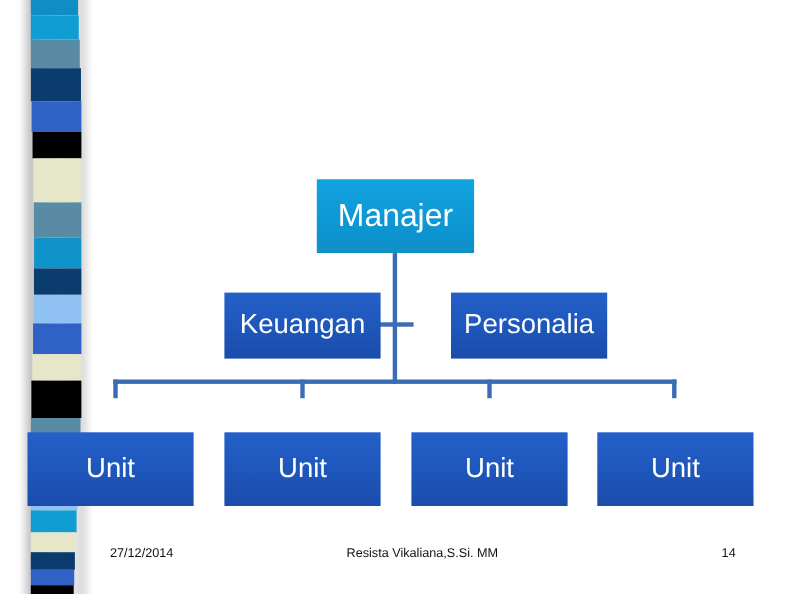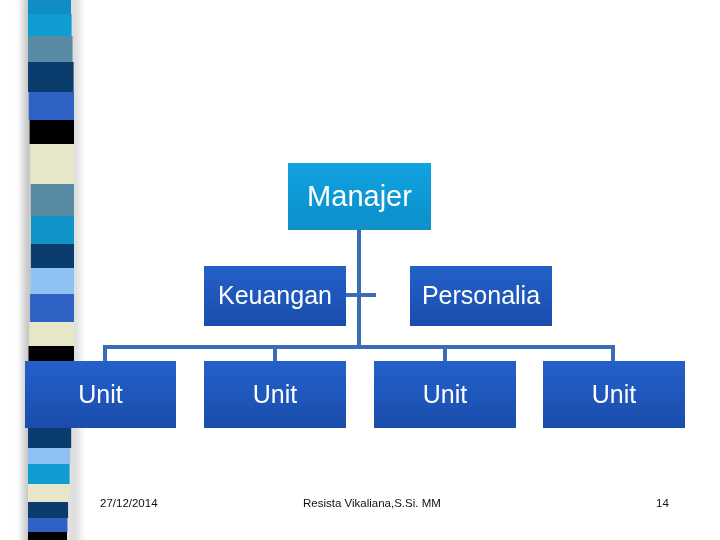--- a/index.html
+++ b/index.html
@@ -67,31 +67,32 @@
     background: linear-gradient(180deg, #12a3e0 0%, #0e9bd8 40%, #0c93cf 78%, #1190c6 100%);
     font-size: 29px;
   }
   .node-mid {
     background: linear-gradient(180deg, #2360c8 0%, #1f58bd 45%, #1a4cab 100%);
     font-size: 25px;
   }
   .node-unit {
     background: linear-gradient(180deg, #2360c8 0%, #1f58bd 45%, #1a4cab 100%);
     font-size: 25px;
+    margin-top: 32px;
   }
 
   
   .footer-text {
     position: absolute;
     color: #111111;
     font-size: 11.5px;
     white-space: nowrap;
   }
   #footer-date  { left: 100px; top: 497px; }
-  #footer-author{ left: 303px; top: 497px; }
+  #footer-author{ left: 315px; top: 497px; }
   #footer-page  { left: 656px; top: 497px; }
 </style>
 </head>
 <body>
 
 <div id="slide">
 
   <div id="ribbon-shadow"></div>
   <div class="ribbon" id="ribbon" style="left: 28px;">
       <div class="band" style="top: 0px; height: 14px; background: rgb(14, 142, 196); transform: translateX(-3px);"></div>

